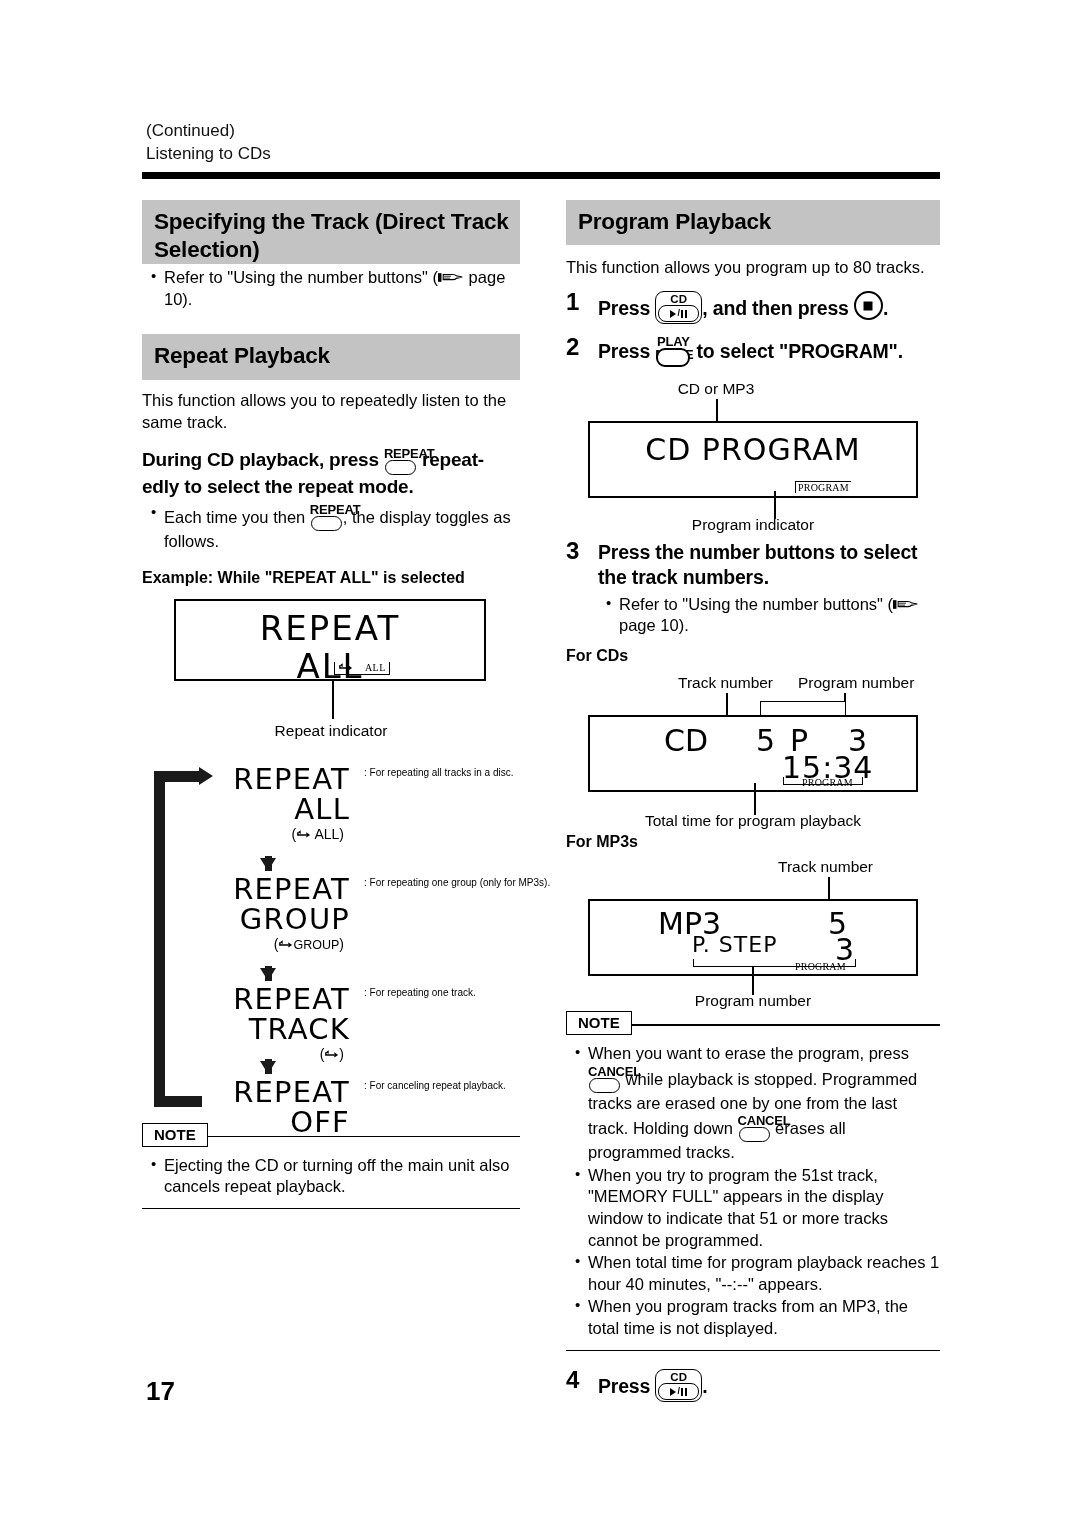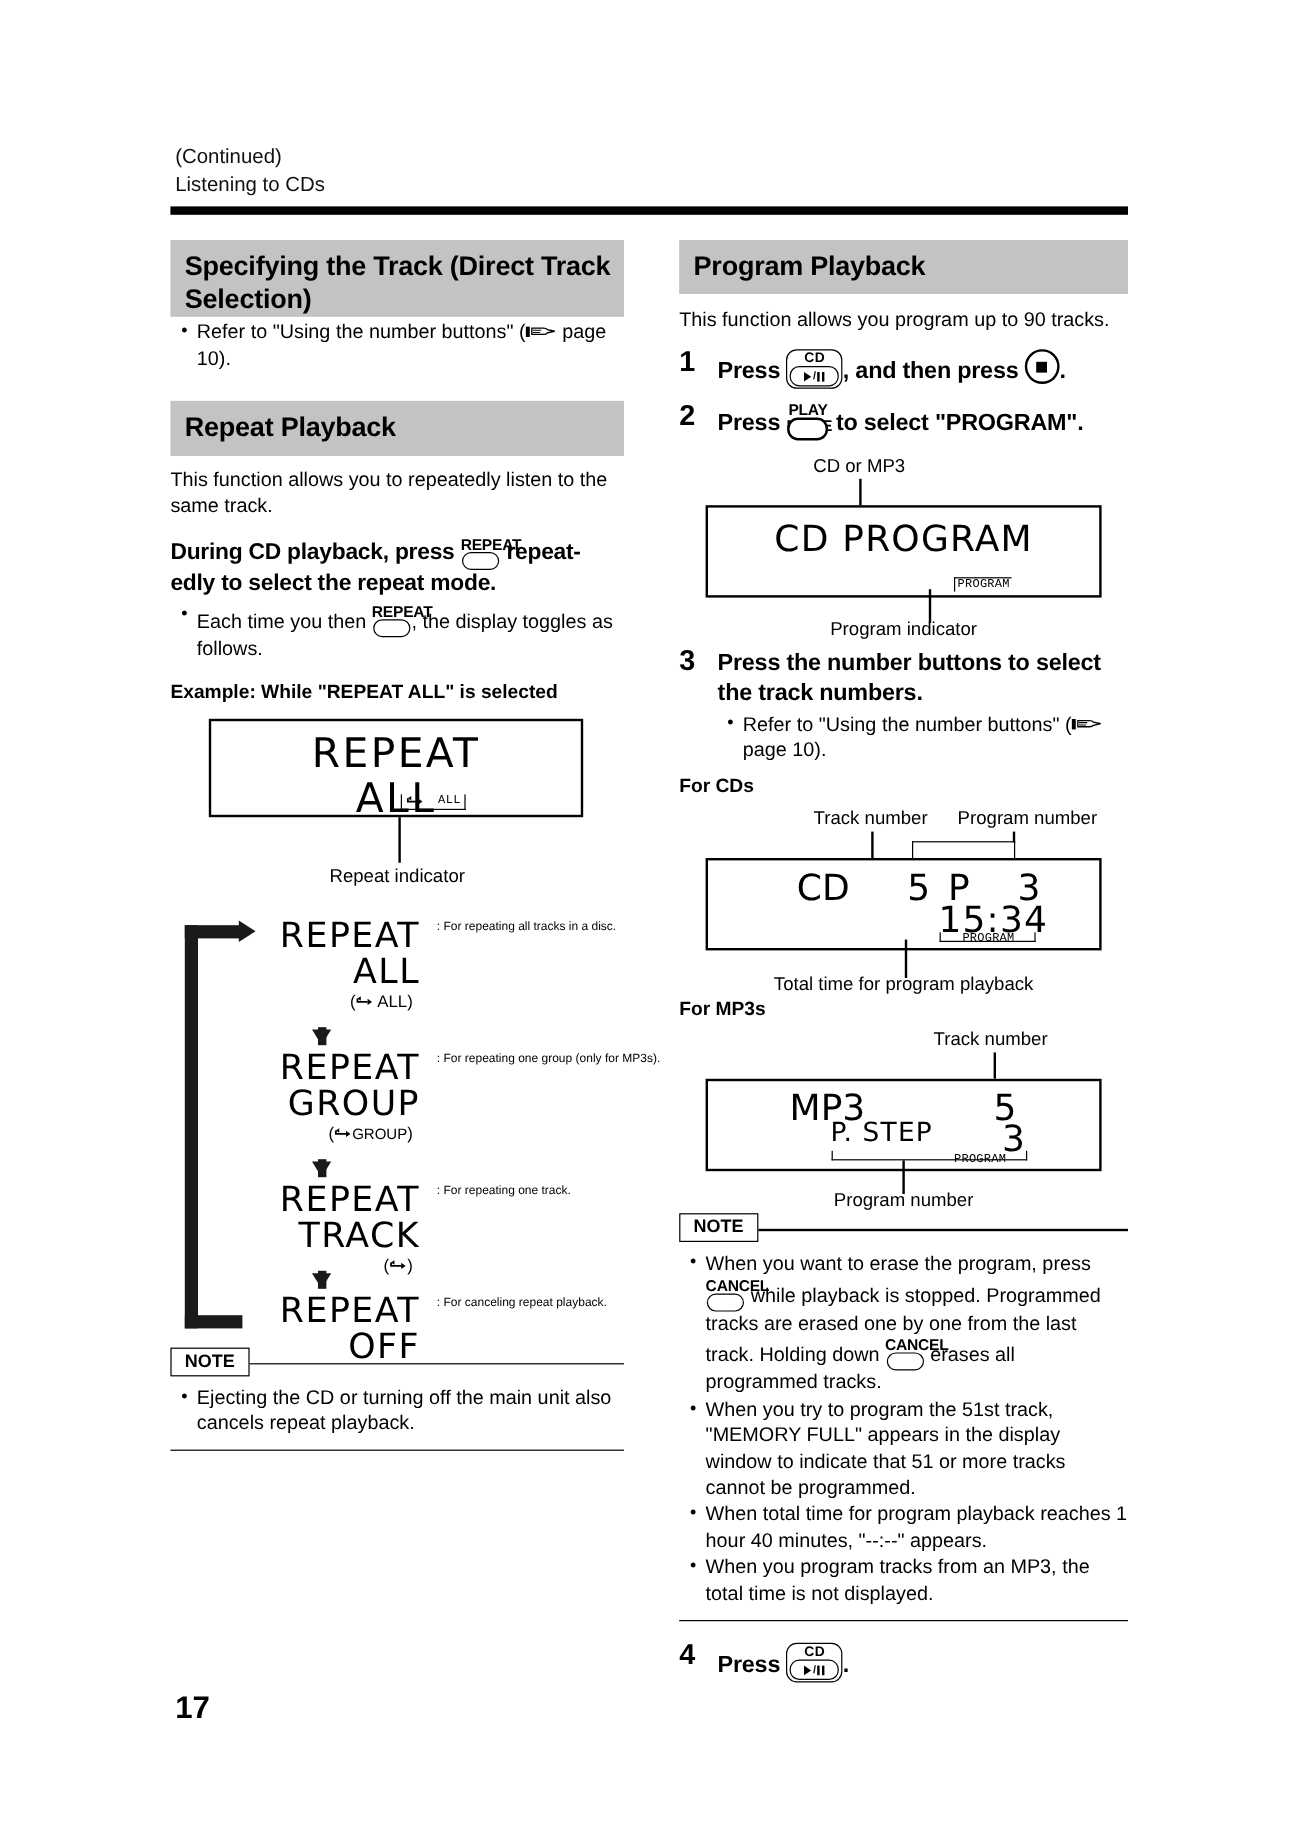--- a/index.html
+++ b/index.html
@@ -240,21 +240,21 @@
     font-size: 34px;
     letter-spacing: 2px;
     text-align: center;
     line-height: 1.14;
     padding-top: 8px;
   }
   .disp .dsmall {
     position: absolute;
     font-size: 10px;
     letter-spacing: 0.2px;
-    font-family: Liberation Mono, monospace;
+    font-family: Liberation Serif, serif;
   }
 
   .caption {
     font-size: 15.5px;
     line-height: 1.25;
     text-align: center;
   }
   .caption.left { text-align: left; }
 
   .leader {
@@ -381,21 +381,20 @@
     margin-top: 10px;
   }
 
   
   .folio {
     position: absolute;
     left: 146px;
     top: 1376px;
     font-size: 26px;
     font-weight: bold;
-    margin-top: 32px;
   }
 </style>
 </head>
 <body>
 
 <div class="page">
 
   <div class="running-head">
     <div>(Continued)</div>
     <div>Listening to CDs</div>
@@ -518,21 +517,21 @@
       </div>
       <div class="note-bottom-rule"></div>
     </div>
 
   </div>
 
   <div class="col-right">
 
     <div class="bar">Program Playback</div>
 
-    <p class="body" style="margin-top:12px">This function allows you program up to 90 tracks.</p>
+    <p class="body" style="margin-top:12px">This function allows you program up to 80 tracks.</p>
 
     <div class="step">
       <div class="num">1</div>
       <div class="txt">
         <span>Press</span>
         <span class="btn-cd">
           <span class="outer"></span>
           <span class="cdtext">CD</span>
           <span class="oval">
               <i class="tri-play"></i>

